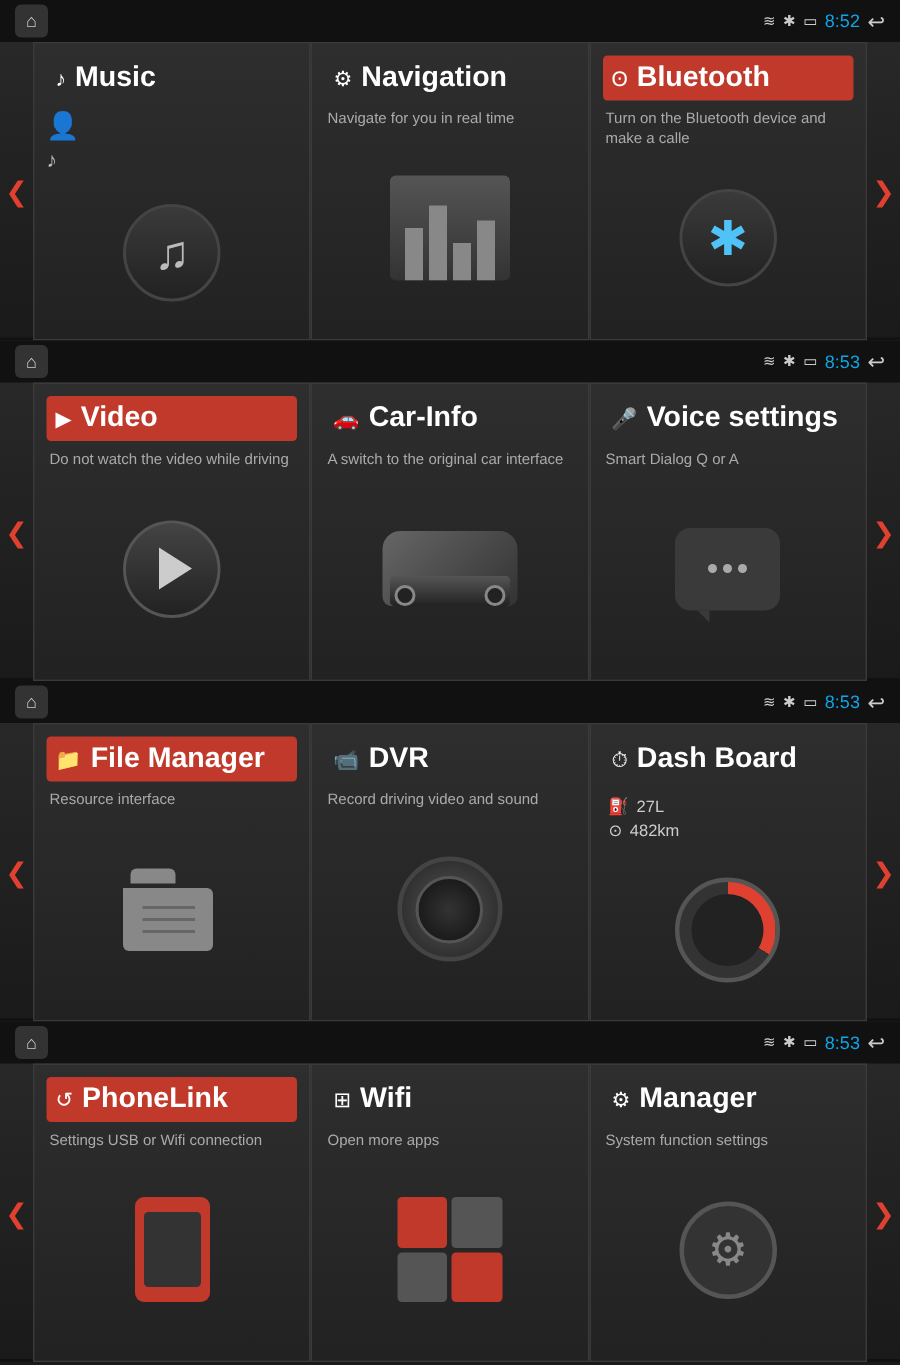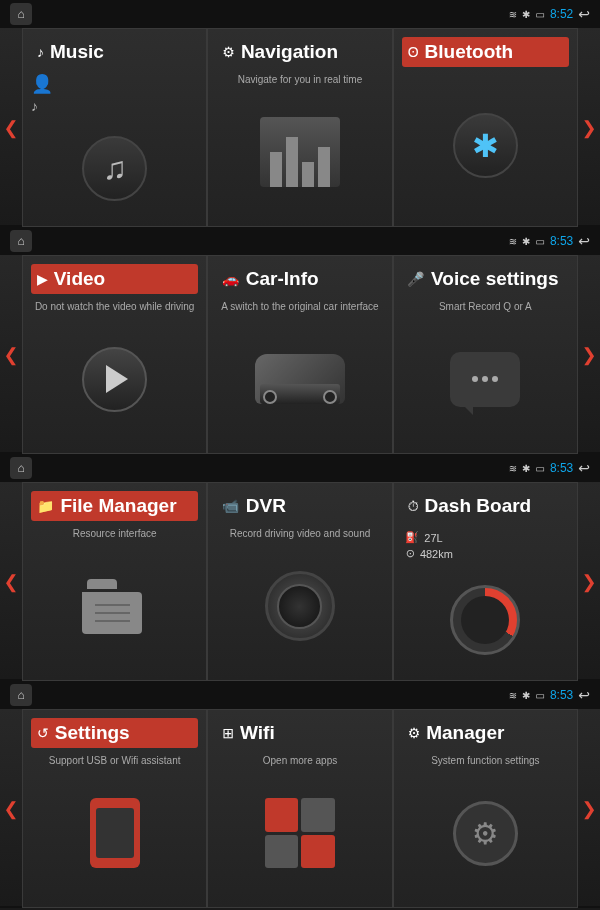--- a/index.html
+++ b/index.html
@@ -80,21 +80,21 @@
       padding: 4px 6px;
       border-radius: 3px;
     }
     .card-header.highlight { background: #c0392b; }
     .card-header-icon { font-size: 14px; color: #fff; }
     .card-title {
       font-size: 19px; font-weight: bold; color: #fff;
     }
 
     .card-desc {
-      font-size: 10px; color: #aaa; padding: 0 2px; line-height: 1.3; flex-shrink: 0; text-align: center;
+      font-size: 10px; color: #aaa; padding: 0 2px; line-height: 1.3; flex-shrink: 0;
     }
 
     .card-icon-area {
       flex: 1;
       display: flex; align-items: center; justify-content: center;
     }
 
     
     .icon-circle {
       width: 65px; height: 65px; border-radius: 50%;
@@ -291,20 +291,21 @@
             <div class="nav-building" style="height:40px"></div>
           </div>
         </div>
       </div>
 
       <div class="card">
         <div class="card-header highlight">
           <span class="card-header-icon">ʘ</span>
           <span class="card-title">Bluetooth</span>
         </div>
+        <div class="card-desc">Turn on the Bluetooth device and make a calle</div>
         <div class="card-icon-area">
           <div class="icon-circle">
             <span class="icon-bluetooth-sym" style="font-size:32px; color:#4fc3f7;">✱</span>
           </div>
         </div>
       </div>
 
     </div>
     <div class="nav-arrow">❯</div>
   </div>
@@ -351,21 +352,21 @@
             <div style="position:absolute;bottom:0;right:8px;width:14px;height:14px;border-radius:50%;background:#222;border:2px solid #888;"></div>
           </div>
         </div>
       </div>
 
       <div class="card">
         <div class="card-header">
           <span class="card-header-icon">🎤</span>
           <span class="card-title">Voice settings</span>
         </div>
-        <div class="card-desc">Smart Record Q or A</div>
+        <div class="card-desc">Smart Dialog Q or A</div>
         <div class="card-icon-area">
           <div class="chat-bubble">
             <div class="dot"></div>
             <div class="dot"></div>
             <div class="dot"></div>
           </div>
         </div>
       </div>
 
     </div>
@@ -459,23 +460,23 @@
       <span class="back-btn">↩</span>
     </div>
   </div>
   <div class="cards-area">
     <div class="nav-arrow">❮</div>
     <div class="cards-container">
 
       <div class="card">
         <div class="card-header highlight">
           <span class="card-header-icon">↺</span>
-          <span class="card-title">Settings</span>
-        </div>
-        <div class="card-desc">Support USB or Wifi assistant</div>
+          <span class="card-title">PhoneLink</span>
+        </div>
+        <div class="card-desc">Settings USB or Wifi connection</div>
         <div class="card-icon-area">
           <div class="phone-illustration">
             <div class="phone-screen"></div>
           </div>
         </div>
       </div>
 
       <div class="card">
         <div class="card-header">
           <span class="card-header-icon">⊞</span>

